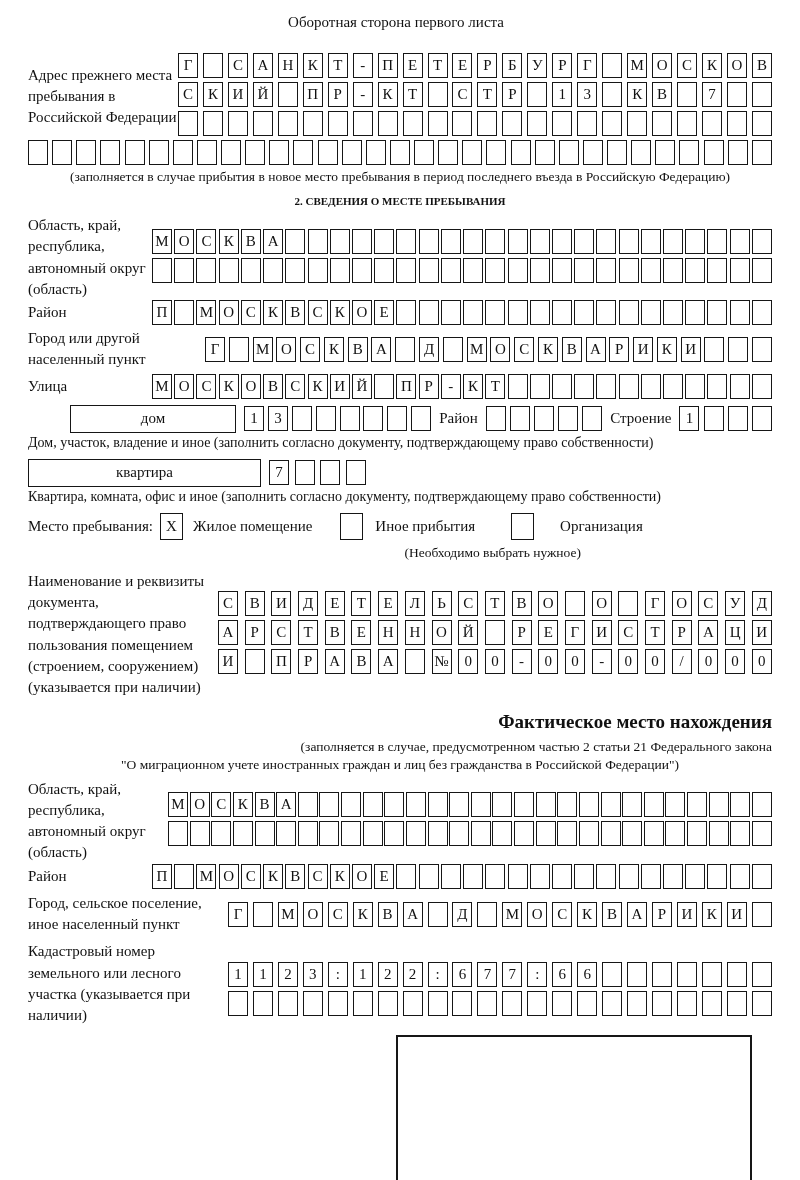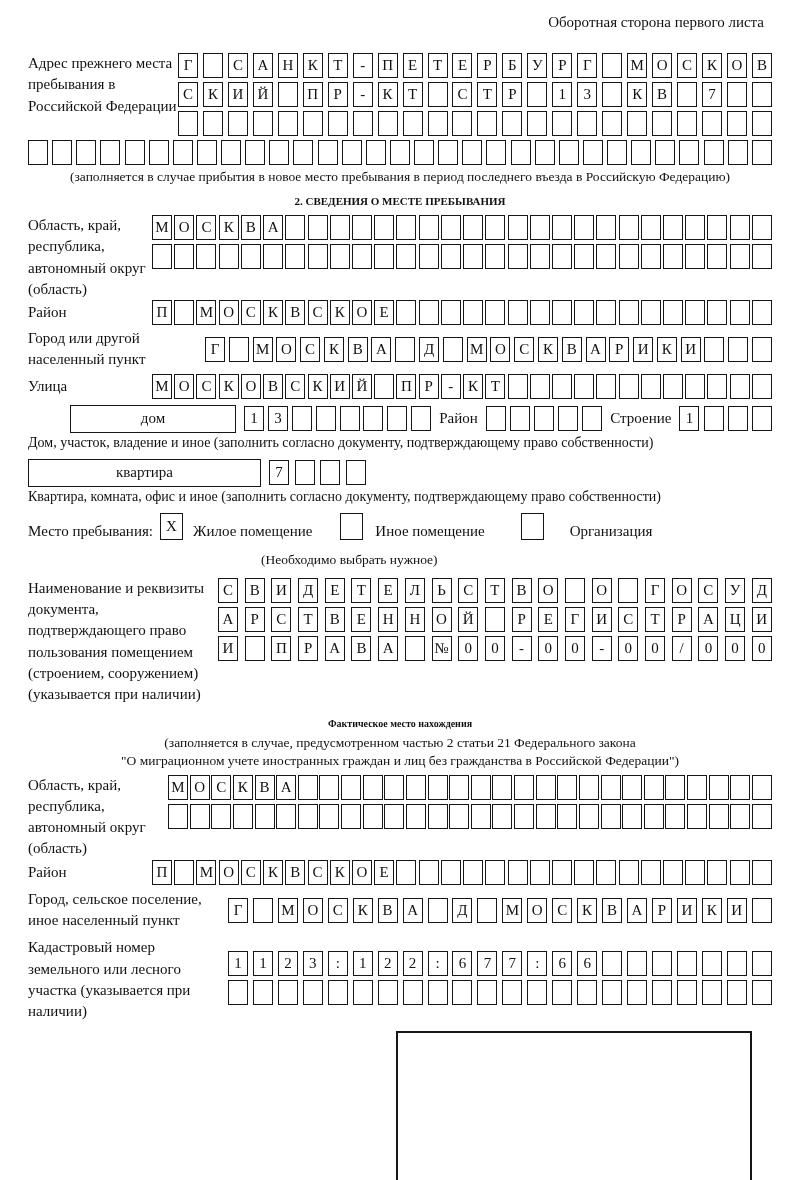--- a/index.html
+++ b/index.html
@@ -5,23 +5,23 @@
   * { margin:0; padding:0; box-sizing:border-box; }
   html,body { background:#fff; }
   body {
     width:800px; height:1180px;
     font-family:"Liberation Serif","DejaVu Serif",serif;
     color:#111;
     position:relative;
   }
   .sheet { width:800px; height:1180px; padding:14px 28px 0 28px; overflow:hidden; }
 
-  .corner-note { text-align:right; font-size:15px; padding-right:8px; margin-bottom:22px; }
-
-  .flexrow { display:flex; align-items:flex-start; }
+  .corner-note { text-align:center; font-size:15px; padding-right:8px; margin-bottom:22px; }
+
+  .flexrow { display:flex; align-items:center; }
   .flexrow.center { align-items:center; }
 
   .lbl { font-size:15px; line-height:1.42; flex-shrink:0; }
 
   .cellrow { display:flex; justify-content:space-between; margin-bottom:4px; }
   .cell {
     width:20px; height:25px;
     border:1.6px solid #161616;
     display:flex; align-items:center; justify-content:center;
     font-size:15px; font-family:"Liberation Serif","DejaVu Serif",serif;
@@ -35,39 +35,39 @@
   .w596 { width:596px; }
   .w554 { width:554px; }
   .w604 { width:604px; }
   .w544 { width:544px; }
   .w196 { width:196px; }
   .w122 { width:122px; }
   .w97  { width:97px;  }
 
   .note-center { text-align:center; font-size:13.5px; margin:2px 0 6px 0; }
   .sec-title { text-align:center; font-weight:bold; font-size:11px; margin:10px 0 8px 0; }
-  .sub-title { text-align:center; font-weight:bold; font-size:10px; margin:12px 0 6px 0; }
+  .sub-title { text-align:right; font-weight:bold; font-size:19px; margin:12px 0 6px 0; }
 
   .boxed-label {
     border:1.8px solid #161616; height:28px;
     display:flex; align-items:center; justify-content:center;
     font-size:15px; flex-shrink:0;
   }
   .inline-note { font-size:14px; margin:2px 0 8px 0; }
 
   .gap8 { width:8px; flex-shrink:0; }
   .mb2 { margin-bottom:2px; }
 
-  .stay-row { display:flex; align-items:flex-end; font-size:15px; margin-top:4px; }
+  .stay-row { display:flex; align-items:center; font-size:15px; margin-top:4px; }
   .checkcell {
     width:23px; height:27px; border:1.8px solid #161616;
     display:flex; align-items:center; justify-content:center;
     font-size:15px; flex-shrink:0;
   }
-  .stay-note { font-size:13.5px; margin:12px 0 10px 233px; width:320px; text-align:left; }
+  .stay-note { font-size:13.5px; margin:5px 0 10px 233px; width:320px; text-align:right; }
 
   .stamp-box {
     margin-left:368px; width:356px; height:172px;
     border:2px solid #161616; margin-top:8px;
   }
 </style>
 </head>
 <body>
 
 <div class="sheet">
@@ -411,21 +411,21 @@
     <span class="cellrow" style="margin-bottom:0;">
         <span class="checkcell">X</span>
       </span>
     <span style="width:10px;"></span>
     <span>Жилое помещение</span>
     <span style="width:28px;"></span>
     <span class="cellrow" style="margin-bottom:0;">
         <span class="checkcell"></span>
       </span>
     <span style="width:12px;"></span>
-    <span>Иное помещение</span>
+    <span>Иное прибытия</span>
     <span style="width:36px;"></span>
     <span class="cellrow" style="margin-bottom:0;">
         <span class="checkcell"></span>
       </span>
     <span style="width:26px;"></span>
     <span>Организация</span>
   </div>
   <div class="stay-note">(Необходимо выбрать нужное)</div>
 
   <div class="flexrow">
@@ -497,21 +497,21 @@
           <span class="cell">0</span>
           <span class="cell">/</span>
           <span class="cell">0</span>
           <span class="cell">0</span>
           <span class="cell">0</span>
         </div>
     </div>
   </div>
 
   <div class="sub-title">Фактическое место нахождения</div>
-  <div class="note-center" style="margin-bottom:0;">(заполняется в случае, предусмотренном частью 2 статьи 21 Федерального закона</div>
+  <div class="note-center" style="margin-bottom:0;text-align:right;">(заполняется в случае, предусмотренном частью 2 статьи 21 Федерального закона</div>
   <div class="note-center">"О миграционном учете иностранных граждан и лиц без гражданства в Российской Федерации")</div>
 
   <div class="flexrow">
     <div class="lbl" style="width:140px;">Область, край, республика, автономный округ (область)</div>
     <div class="cells-col">
       <div class="cellrow w604">
           <span class="cell">М</span>
           <span class="cell">О</span>
           <span class="cell">С</span>
           <span class="cell">К</span>

